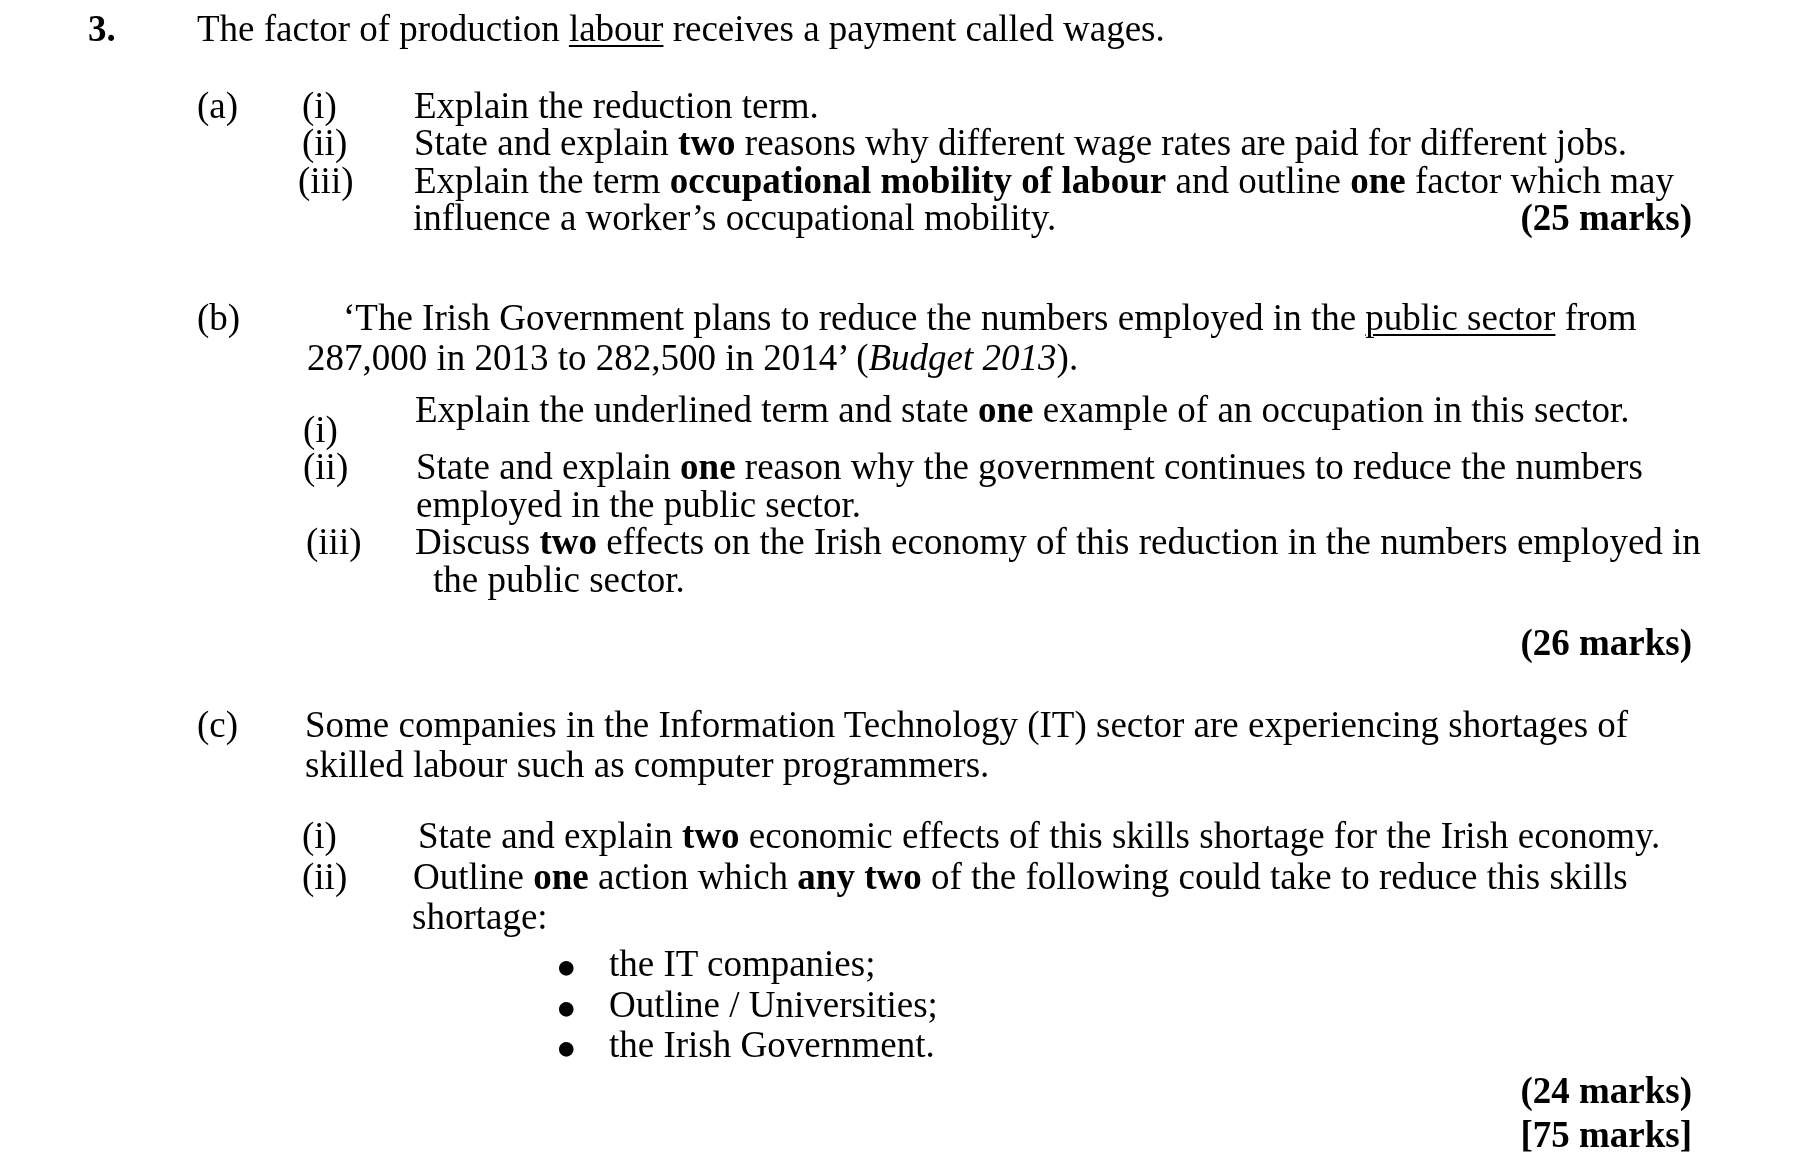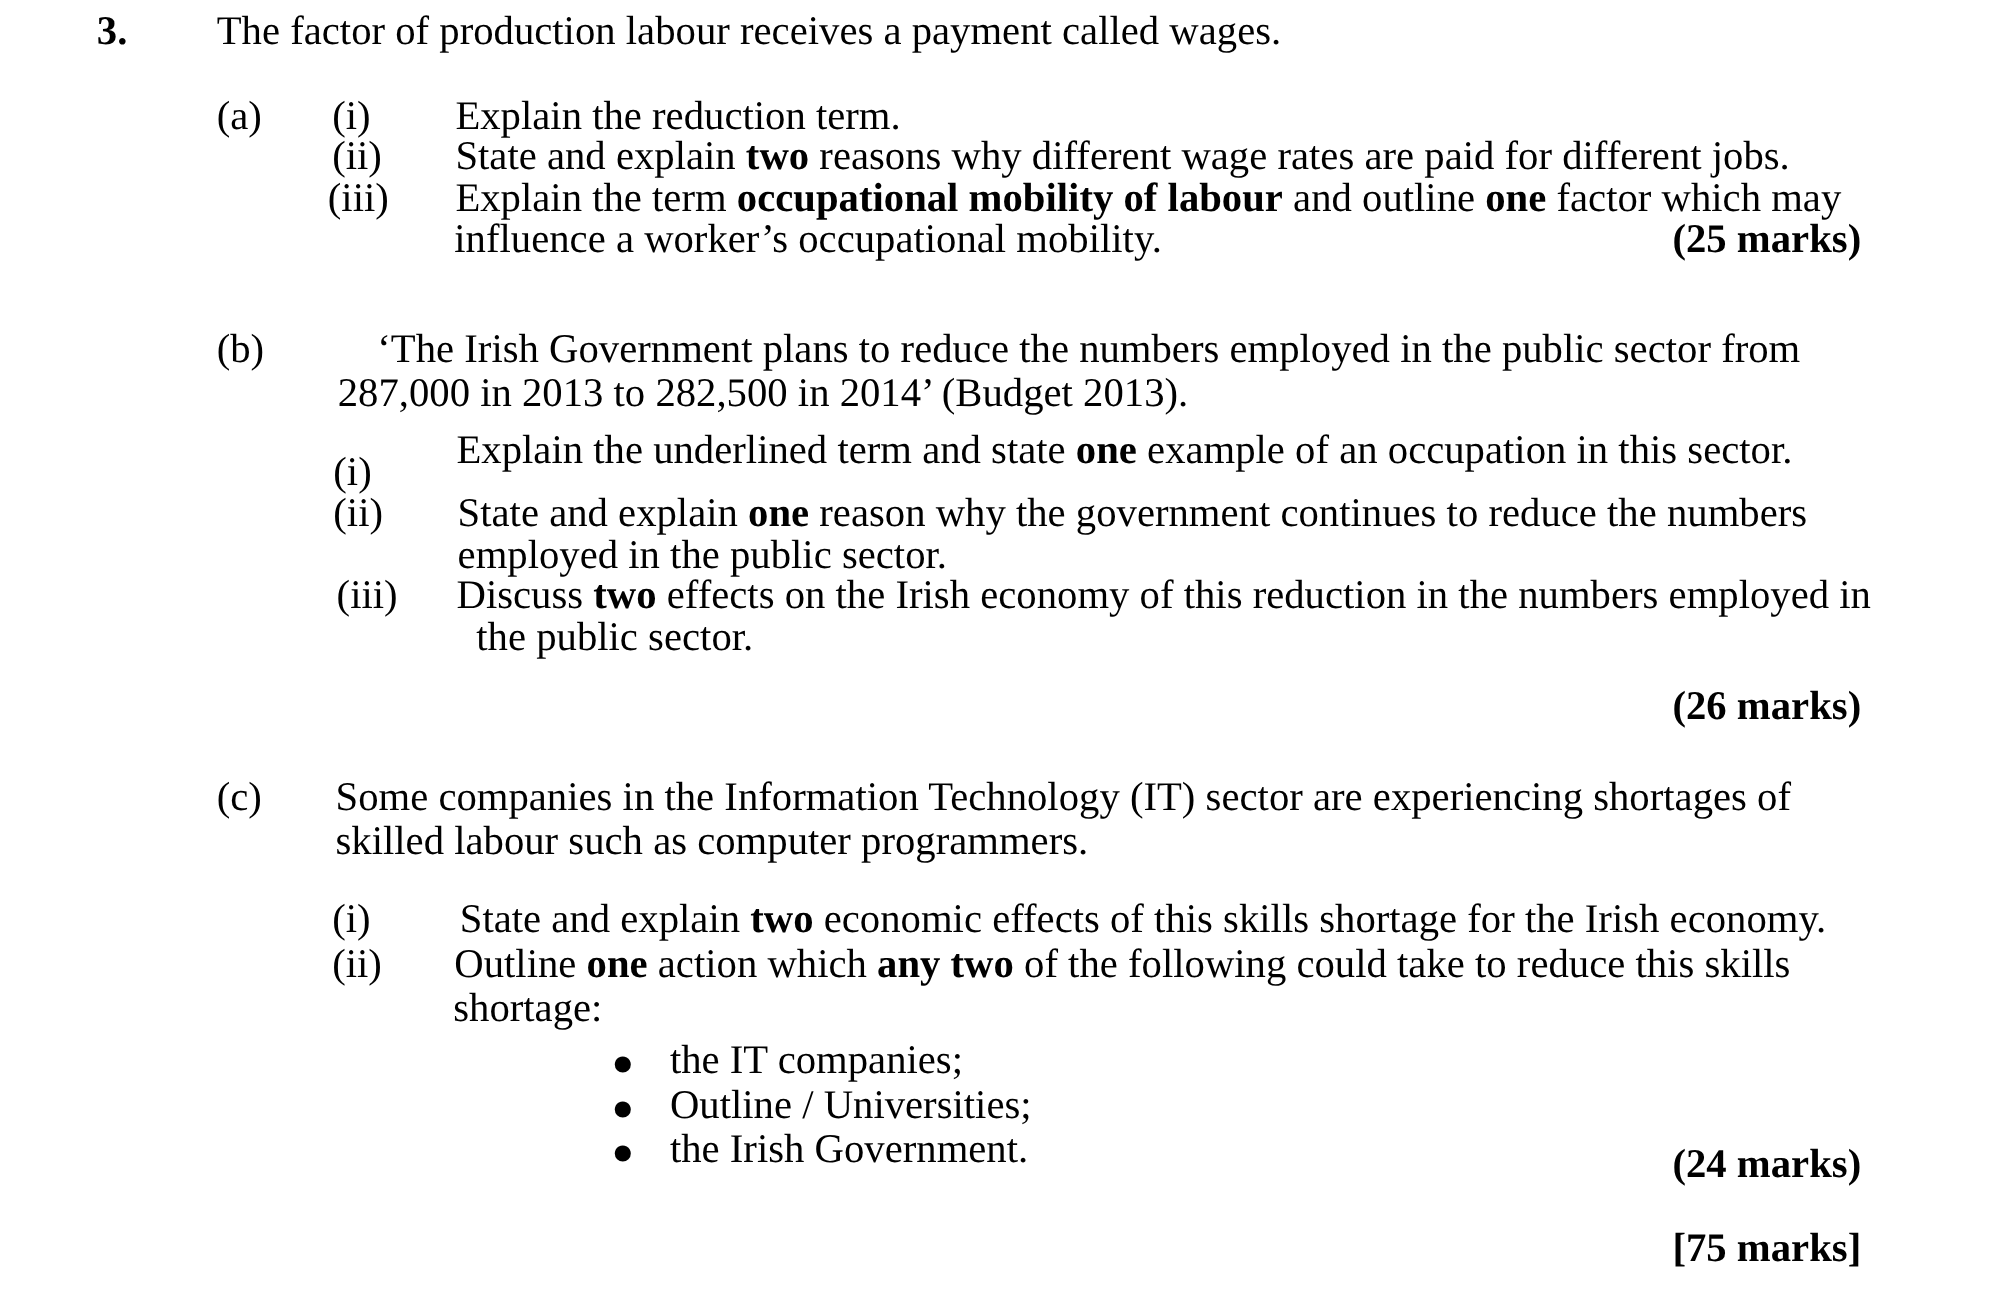--- a/index.html
+++ b/index.html
@@ -3,22 +3,22 @@
 <meta charset="utf-8">
 <style>
   html,body{margin:0;padding:0}
   body{
     width:1818px;height:1173px;position:relative;overflow:hidden;
     background:#ffffff;color:#000000;
     font-family:"Liberation Serif","DejaVu Serif",serif;
   }
   .ln{position:absolute;font-size:37px;line-height:37px;white-space:nowrap}
   .b{font-weight:bold}
-  .i{}
-  .u{text-decoration-thickness:2px;text-underline-offset:4px}
+  .i{font-style:italic}
+  .u{text-decoration:underline;text-decoration-thickness:2px;text-underline-offset:4px}
   .marks{right:126px;font-weight:bold;text-align:center}
   .bullet{font-size:34px}
 </style>
 </head>
 <body>
 
 <div class="ln b" style="left:88px;top:10px">3.</div>
 <div class="ln" style="left:197px;top:10px"><span>The factor of production </span><span class="u">labour</span><span> receives a payment called wages.</span></div>
 
 <div class="ln" style="left:197px;top:87px">(a)</div>
@@ -53,14 +53,14 @@
 <div class="ln" style="left:413px;top:858px"><span>Outline </span><span class="b">one</span><span> action which </span><span class="b">any two</span><span> of the following could take to reduce this skills</span></div>
 <div class="ln" style="left:412px;top:898px"><span>shortage:</span></div>
 
 <div class="ln bullet" style="left:556px;top:948px">●</div>
 <div class="ln" style="left:609px;top:945px">the IT companies;</div>
 <div class="ln bullet" style="left:556px;top:989px">●</div>
 <div class="ln" style="left:609px;top:986px">Outline / Universities;</div>
 <div class="ln bullet" style="left:556px;top:1029px">●</div>
 <div class="ln" style="left:609px;top:1026px">the Irish Government.</div>
 
-<div class="ln marks" style="top:1040px">(24 marks)</div>
+<div class="ln marks" style="top:1072px">(24 marks)</div>
 <div class="ln marks" style="top:1116px">[75 marks]</div>
 
 </body></html>

